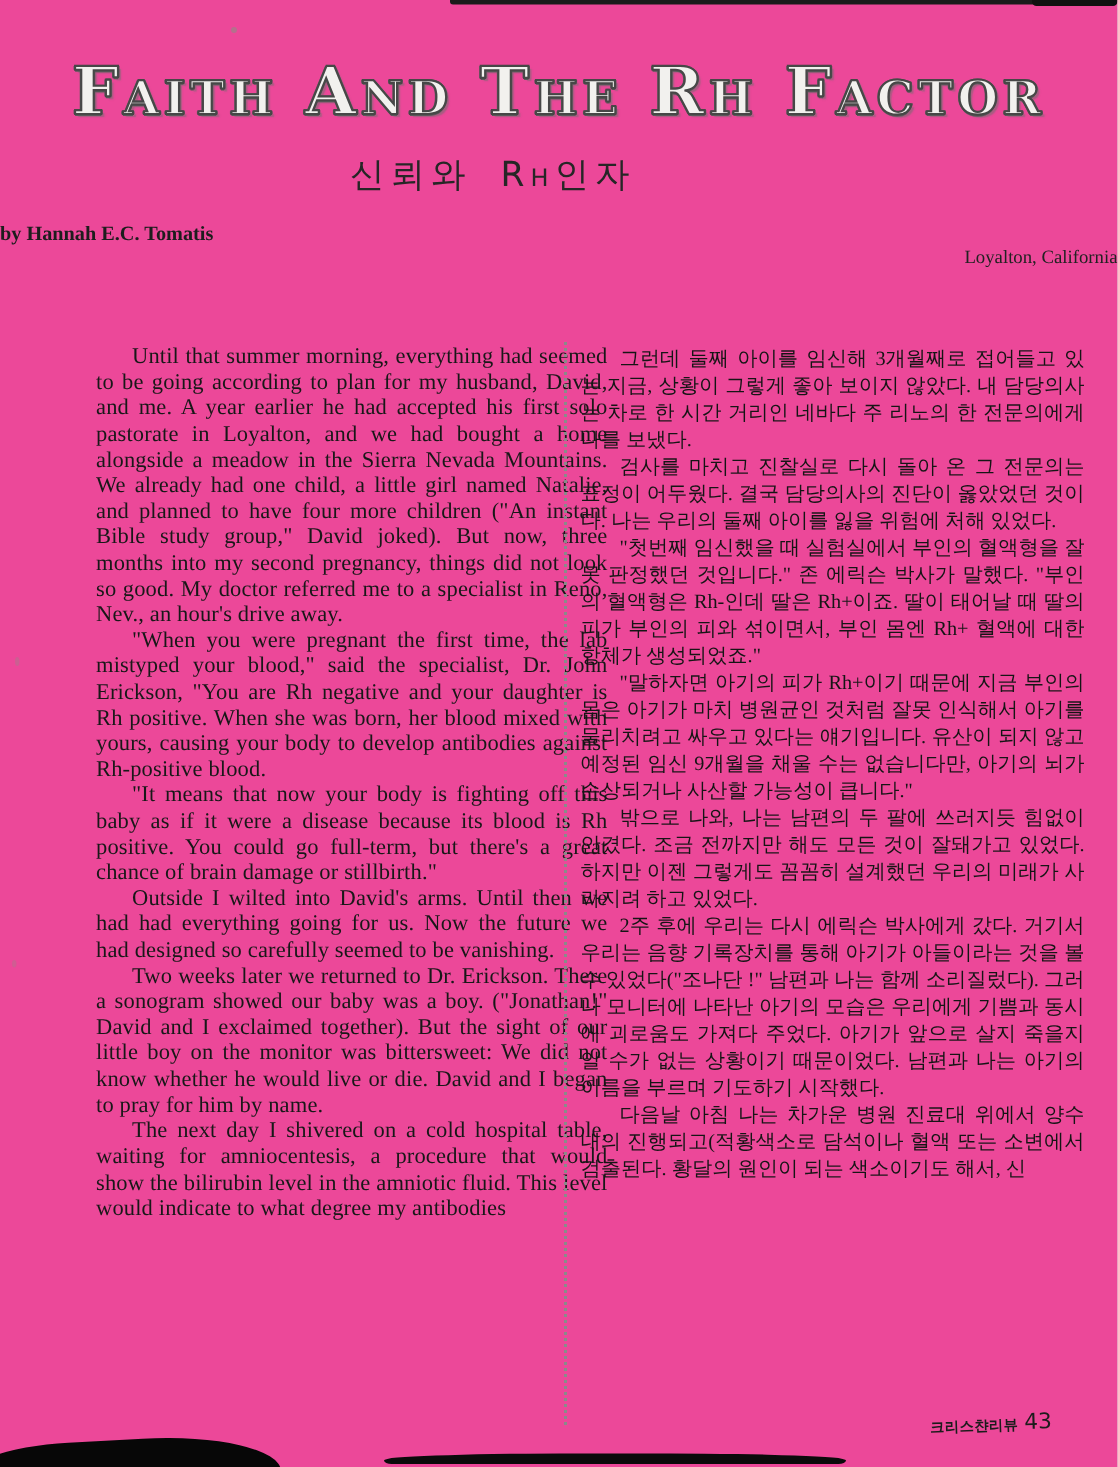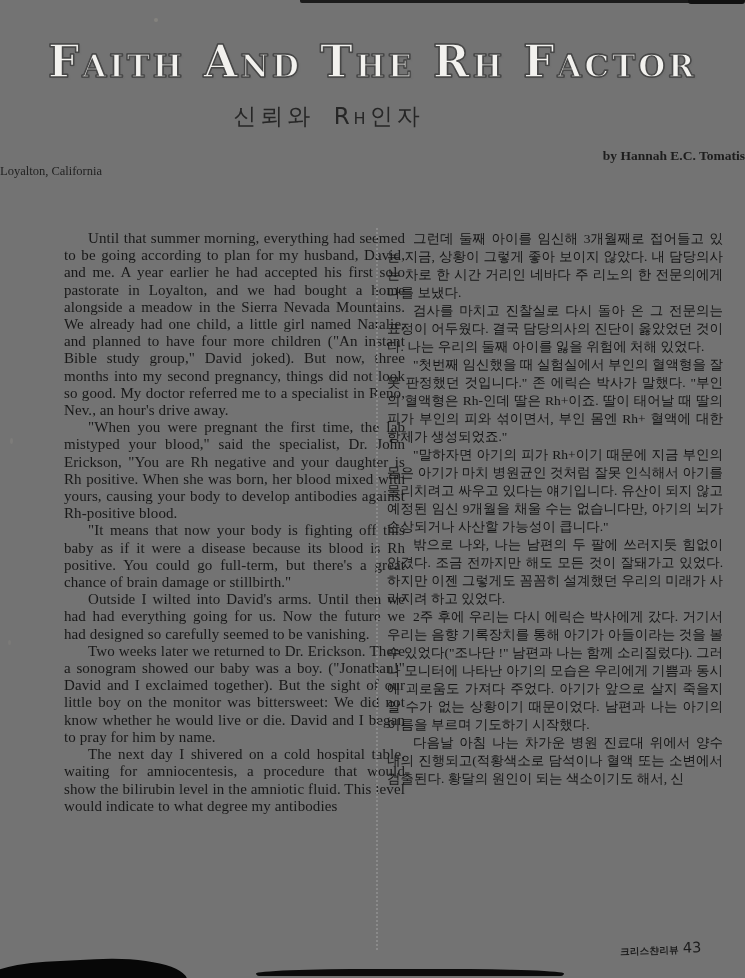--- a/index.html
+++ b/index.html
@@ -1,19 +1,19 @@
 <!DOCTYPE html>
 <html><head>
 <meta charset="utf-8">
 <style>
   * { margin:0; padding:0; box-sizing:border-box; }
   html,body { background:#e9e7e2; }
   .page {
     position:relative; width:745px; height:978px;
-    background:#737373; overflow:hidden;
+    background:#ec4899; overflow:hidden;
     font-family:"Liberation Serif", serif;
     color:#1a1a1a;
   }
   
   .title {
     position:absolute; top:36px; left:0; width:745px;
     text-align:center;
     font-family:"DejaVu Serif", serif;
     font-variant:small-caps;
     font-weight:bold; font-size:44px; letter-spacing:3px;
@@ -26,25 +26,25 @@
   .subtitle {
     position:absolute; top:101px; left:0; width:657px;
     text-align:center;
     font-family:"DejaVu Sans", sans-serif;
     font-variant:small-caps;
     font-size:23px; letter-spacing:4px; word-spacing:8px;
     color:#262626;
   }
   .byline {
     position:absolute; top:148px; left:0; width:745px;
-    text-align:right; font-weight:bold; font-size:13.5px; color:#1d1d1d;
+    text-align:left; font-weight:bold; font-size:13.5px; color:#1d1d1d;
   }
   .byline-loc {
     position:absolute; top:164px; left:0; width:745px;
-    text-align:left; font-size:12.5px; color:#222;
+    text-align:right; font-size:12.5px; color:#222;
   }
   
   .col { position:absolute; top:230px; text-align:justify; }
   .col-en { left:16px; width:341px;margin-left:48px; }
   .col-ko { left:387px; width:336px; }
   .para { margin:0; }
   .para.en {
     font-family:"Liberation Serif", serif;
     font-size:15px; line-height:17.2px; text-indent:24px;
     color:#181818; letter-spacing:.1px;

